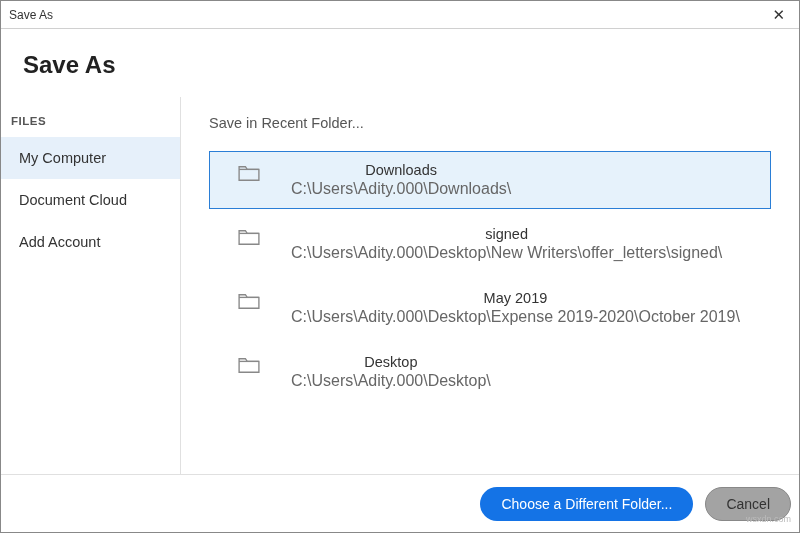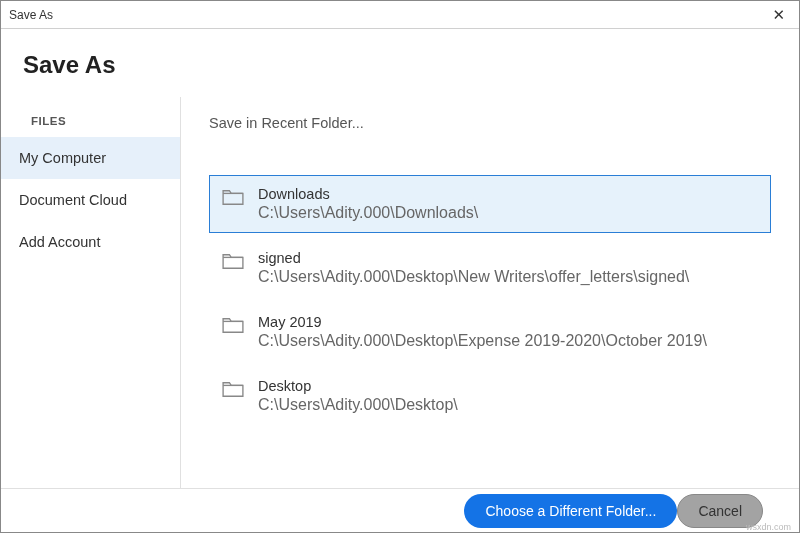--- a/index.html
+++ b/index.html
@@ -7,40 +7,40 @@
 
 .titlebar { height: 28px; display: flex; align-items: center; justify-content: space-between; padding: 0 8px; border-bottom: 1px solid #d0d0d0; font-size: 12px; color: #333; }
 .titlebar .close { font-size: 15px; color: #333; padding: 0 6px; cursor: pointer; }
 
 .header { padding: 22px 22px 18px 22px; }
 .header h1 { font-size: 24px; font-weight: 600; color: #222; }
 
 .content { display: flex; height: 395px; }
 
 .sidebar { width: 180px; border-right: 1px solid #e0e0e0; padding-top: 12px; }
-.sidebar-heading { font-size: 11.5px; font-weight: 700; letter-spacing: 0.5px; color: #555; padding: 6px 30px 10px; }
+.sidebar-heading { font-size: 11.5px; font-weight: 700; letter-spacing: 0.5px; color: #555; padding: 6px 10px 10px; }
 .sidebar-item { font-size: 14.5px; color: #333; padding: 13px 18px; cursor: pointer; }
 .sidebar-item.active { background: #e6f0fa; }
 
 .main { flex: 1; padding: 18px 28px 0 28px; overflow: hidden; }
-.main-heading { font-size: 14.5px; color: #555; margin-bottom: 44px; }
+.main-heading { font-size: 14.5px; color: #555; margin-bottom: 20px; }
 
-.folder-row { display: flex; align-items: flex-start; gap: 14px; padding: 10px 12px; border: 1px solid transparent; cursor: pointer; margin-bottom: 6px; }
+.folder-row { display: flex; align-items: flex-start; gap: 31px; padding: 10px 28px; border: 1px solid transparent; cursor: pointer; margin-bottom: 6px; text-align: center; }
 .folder-row.selected { background: #e6f2fb; border: 1px solid #2a7ed6; }
 .folder-icon { width: 22px; height: 18px; margin-top: 2px; flex-shrink: 0; }
 .folder-text { display: flex; flex-direction: column; gap: 2px; }
 .folder-name { font-size: 14.5px; color: #333; }
 .folder-path { font-size: 16px; color: #666; }
 
-.footer { position: absolute; bottom: 0; left: 0; right: 0; height: 44px; border-top: 1px solid #e0e0e0; display: flex; align-items: center; justify-content: flex-end; gap: 0; padding: 0 36px; background: #fff; }
+.footer { position: absolute; bottom: 0; left: 0; right: 0; height: 58px; border-top: 1px solid #e0e0e0; display: flex; align-items: center; justify-content: flex-end; gap: 12px; padding: 0 8px; background: #fff; }
 .btn { font-size: 14px; padding: 8px 20px; border-radius: 18px; cursor: pointer; border: 1px solid transparent; }
 .btn-primary { background: #1473e6; color: #fff; }
 .btn-secondary { background: #a3a3a3; color: #333; border: 1px solid #888; }
 
-.watermark { position: absolute; bottom: 0; right: 8px; font-size: 9px; color: #bbb; pointer-events: none; }
+.watermark { position: absolute; bottom: 8px; right: 8px; font-size: 9px; color: #bbb; pointer-events: none; }
 </style>
 </head>
 <body>
 
 <div class="titlebar">
   <span>Save As</span>
   <span class="close">✕</span>
 </div>
 
 <div class="header">

